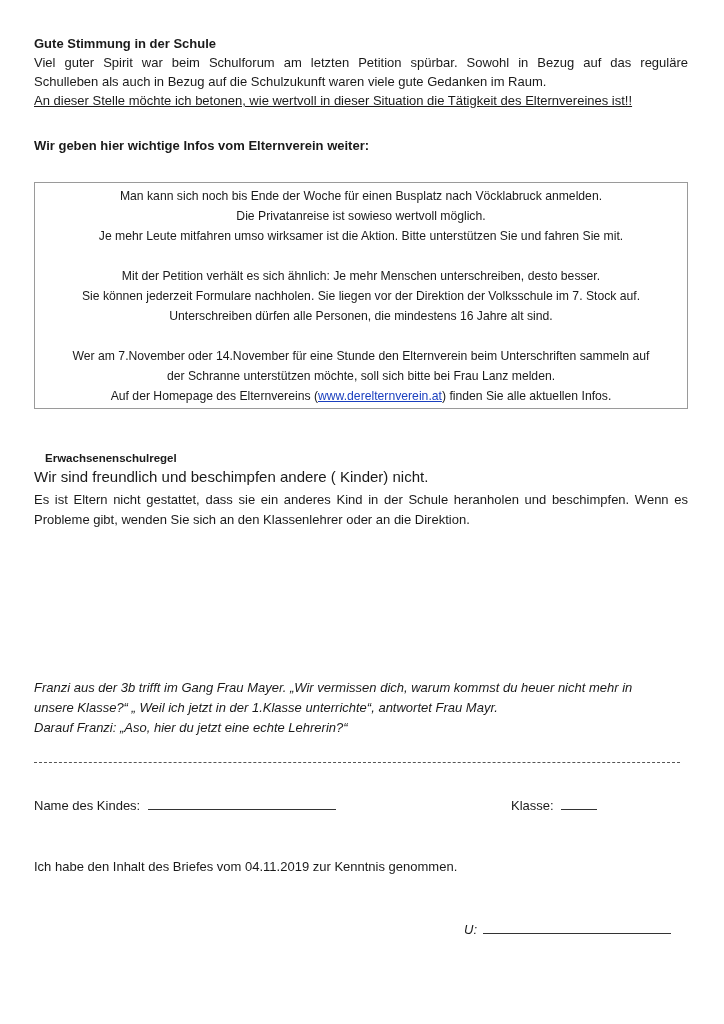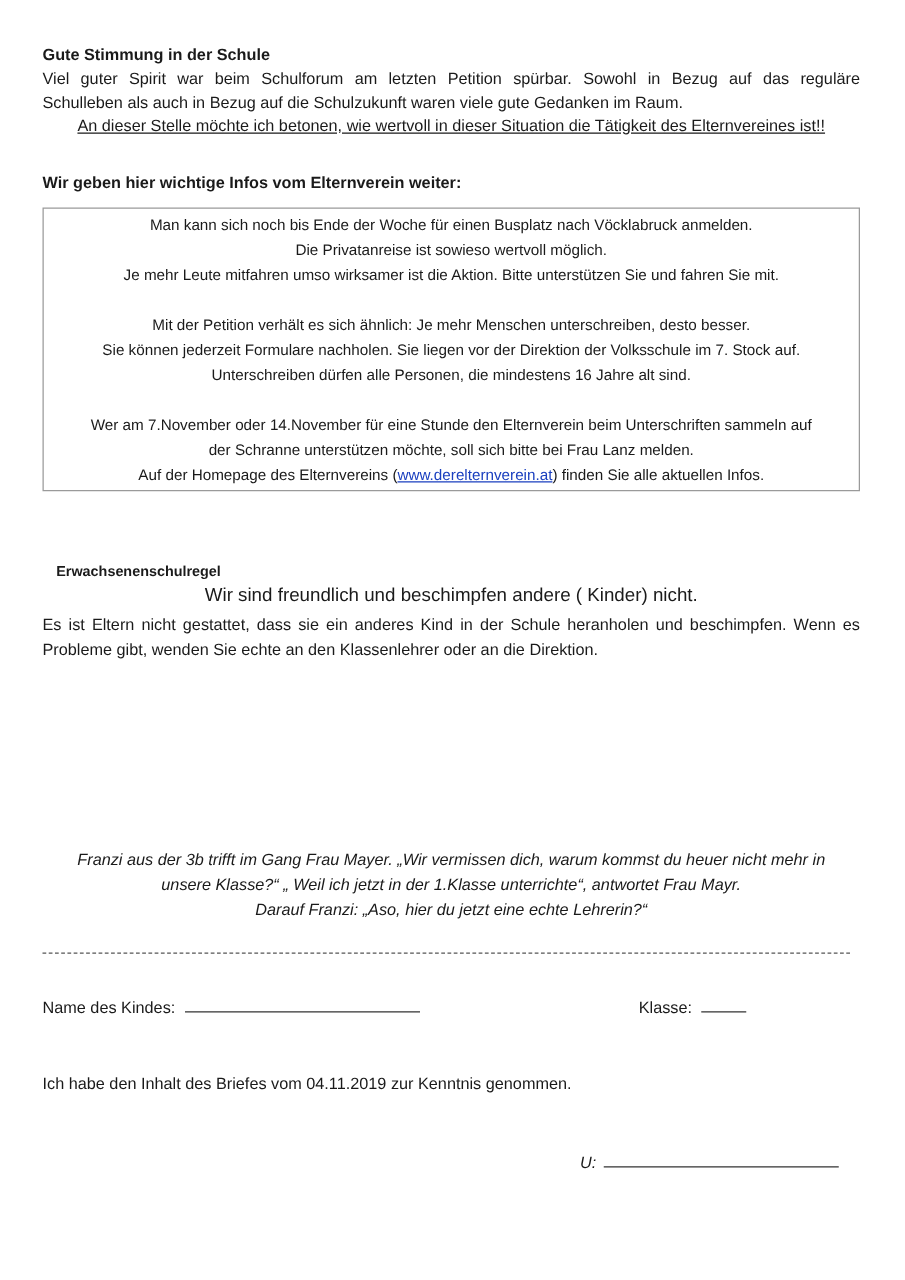--- a/index.html
+++ b/index.html
@@ -3,25 +3,25 @@
   <meta charset="utf-8">
   <style>
     html, body { margin: 0; padding: 0; background: #ffffff; }
     body {
       width: 724px; height: 1024px; position: relative; overflow: hidden;
       font-family: "Liberation Sans", sans-serif; color: #1a1a1a;
     }
     .abs { position: absolute; }
     .t { font-size: 13px; line-height: 19px; white-space: nowrap; }
     .bold { font-weight: bold; }
-    .center { text-align: center; }
+    .center { text-align: left; }
     .justify { text-align: justify; text-align-last: justify; }
     .ul { text-decoration: underline; }
     .box {
-      position: absolute; left: 34px; top: 166px; width: 654px; height: 227px;
+      position: absolute; left: 34px; top: 182px; width: 654px; height: 227px;
       border: 1px solid #9a9a9a; box-sizing: border-box;
     }
     .box .line { position: absolute; left: 0; right: 0; text-align: center; font-size: 12.2px; line-height: 19px; white-space: nowrap; }
     .link { color: #1a3fbf; text-decoration: underline; }
     .big { font-size: 15px; line-height: 20px; }
     .italic { font-style: italic; }
     .dashes { position: absolute; left: 34px; top: 762px; width: 646px; border-top: 1px dashed #555; height: 0; }
     .blank { display: inline-block; border-bottom: 1px solid #333; vertical-align: baseline; height: 12px; }
   </style>
 </head>
@@ -44,21 +44,21 @@
   <div class="line" style="top:164px;">Wer am 7.November oder 14.November für eine Stunde den Elternverein beim Unterschriften sammeln auf</div>
   <div class="line" style="top:184px;">der Schranne unterstützen möchte, soll sich bitte bei Frau Lanz melden.</div>
   <div class="line" style="top:204px;">
     <span>Auf der Homepage des Elternvereins (</span><a class="link">www.derelternverein.at</a><span>) finden Sie alle aktuellen Infos.</span>
   </div>
 </div>
 
 <div class="abs t bold" style="left:34px; top:449px; font-size:11.5px;margin-left:11px;">Erwachsenenschulregel</div>
 <div class="abs big center" style="left:34px; top:467px; width:654px;">Wir sind freundlich und beschimpfen andere ( Kinder) nicht.</div>
 <div class="abs t justify" style="left:34px; top:490px; width:654px;">Es ist Eltern nicht gestattet, dass sie ein anderes Kind in der Schule heranholen und beschimpfen. Wenn es</div>
-<div class="abs t" style="left:34px; top:510px;">Probleme gibt, wenden Sie echte an den Klassenlehrer oder an die Direktion.</div>
+<div class="abs t" style="left:34px; top:510px;">Probleme gibt, wenden Sie sich an den Klassenlehrer oder an die Direktion.</div>
 
 <div class="abs t italic center" style="left:34px; top:678px; width:654px;">Franzi aus der 3b trifft im Gang Frau Mayer. „Wir vermissen dich, warum kommst du heuer nicht mehr in</div>
 <div class="abs t italic center" style="left:34px; top:698px; width:654px;">unsere Klasse?“ „ Weil ich jetzt in der 1.Klasse unterrichte“, antwortet  Frau Mayr.</div>
 <div class="abs t italic center" style="left:34px; top:718px; width:654px;">Darauf Franzi: „Aso, hier du jetzt eine echte Lehrerin?“</div>
 
 <div class="dashes"></div>
 
 <div class="abs t" style="left:34px; top:796px;">
   <span>Name des Kindes:</span>
   <span class="blank" style="width:188px; margin-left:4px;"></span>

